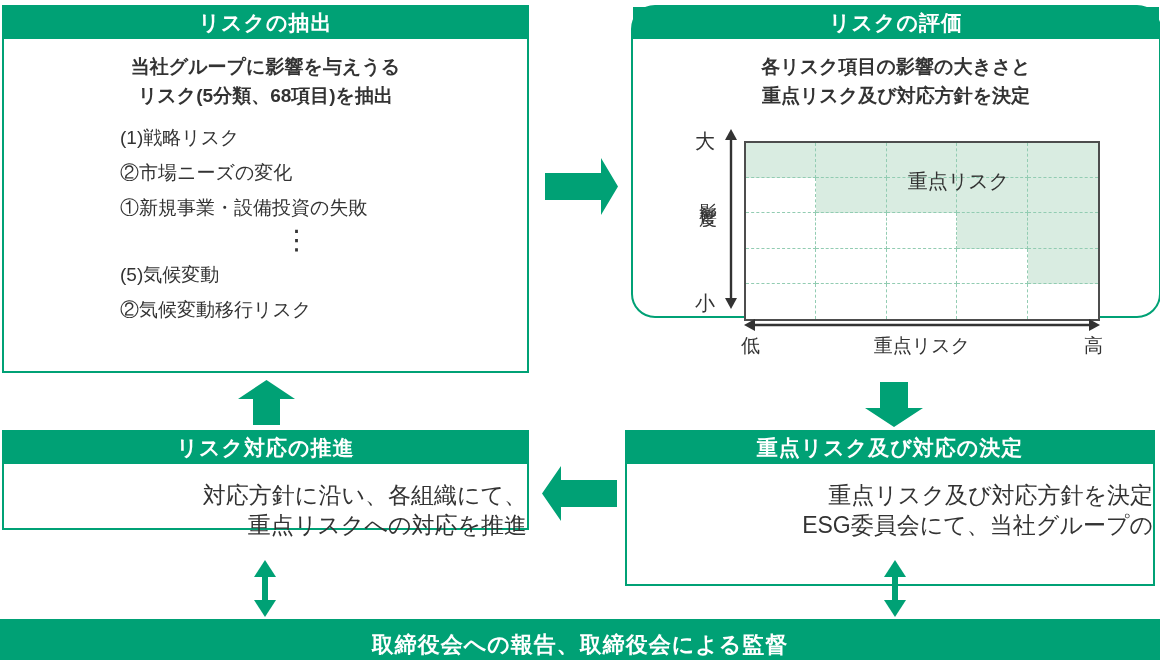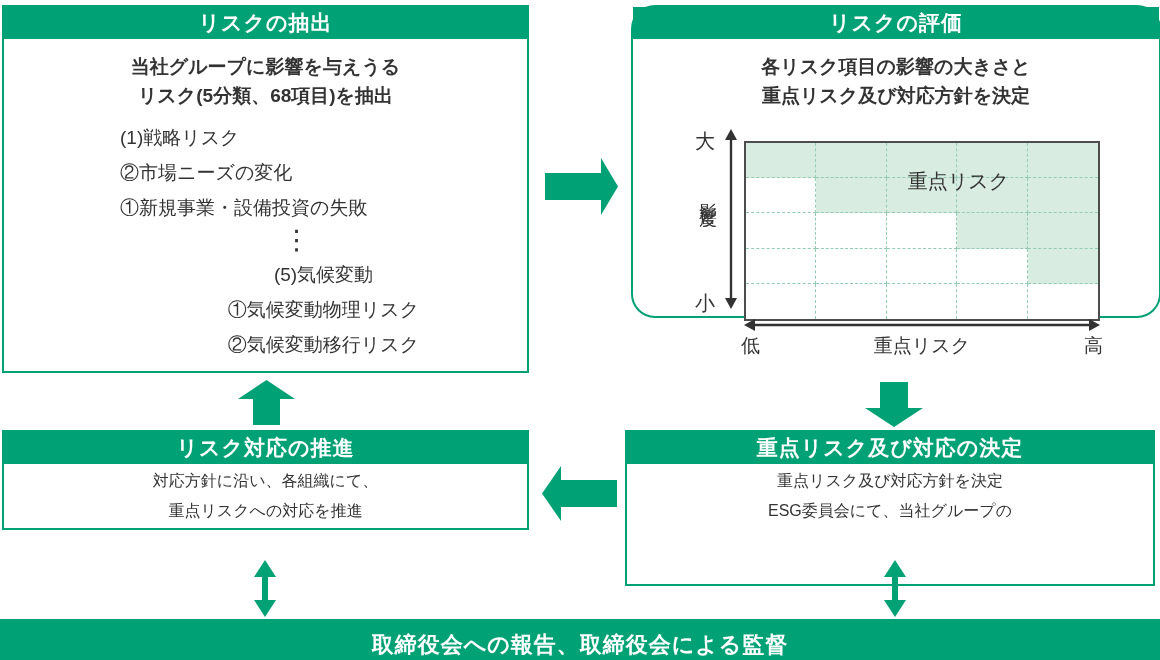--- a/index.html
+++ b/index.html
@@ -23,21 +23,21 @@
     font-size:21px;font-weight:bold;letter-spacing:1px;
   }
   #box-extraction{left:2px;top:5px;width:527px;height:368px;}
   #box-evaluation{left:631px;top:5px;width:530px;height:313px;border-radius:24px;}
   #box-promotion{left:2px;top:430px;width:527px;height:100px;}
   #box-decision{left:625px;top:430px;width:530px;height:156px;}
   .intro{margin:13px 0 0;text-align:center;font-size:19px;line-height:29px;font-weight:bold;}
   .intro .line{display:block;}
   .risk-list{list-style:none;margin:10px 0 0;padding:0 0 0 116px;font-size:19px;line-height:35px;}
   .vdots{margin:0 0 0 279px;font-size:27px;line-height:30px;}
-  .body-center{margin:2px 0 0;text-align:center;font-size:16px;line-height:30px;}
+  .body-center{margin:16px 0 0;text-align:right;font-size:23px;line-height:30px;}
   
   .plot-area{position:absolute;left:111px;top:122px;width:356px;height:180px;margin-top:12px;}
   .matrix-grid{
     position:absolute;inset:0;display:grid;
     grid-template-columns:repeat(5,1fr);grid-template-rows:repeat(5,1fr);
     border:2px solid var(--plot-border);background:#ffffff;
   }
   .matrix-cell{border-right:1px dashed var(--grid-green);border-bottom:1px dashed var(--grid-green);}
   .matrix-cell:nth-child(5n){border-right:none;}
   .matrix-cell:nth-child(n+21){border-bottom:none;}
@@ -84,23 +84,22 @@
       <p class="intro">
         <span class="line">当社グループに影響を与えうる</span>
         <span class="line">リスク(5分類、68項目)を抽出</span>
       </p>
       <ul class="risk-list">
         <li>(1)戦略リスク</li>
         <li>②市場ニーズの変化</li>
         <li>①新規事業・設備投資の失敗</li>
       </ul>
       <div class="vdots">⋮</div>
-      <ul class="risk-list" style="margin-top:2px;text-align:center;">
+      <ul class="risk-list" style="margin-top:2px;">
         <li>(5)気候変動</li>
-        <li>①気候変動物理リスク</li>
         <li>②気候変動移行リスク</li>
       </ul>
     </div>
   </section>
 
   <section class="box" id="box-evaluation">
     <header class="box-header">
       <span>リスクの評価</span>
     </header>
     <div>

